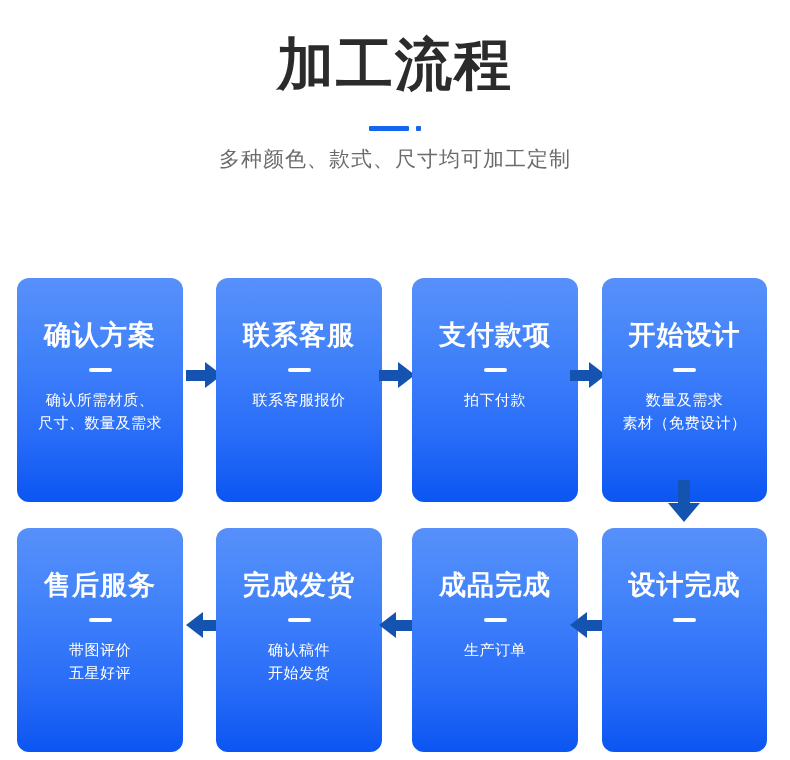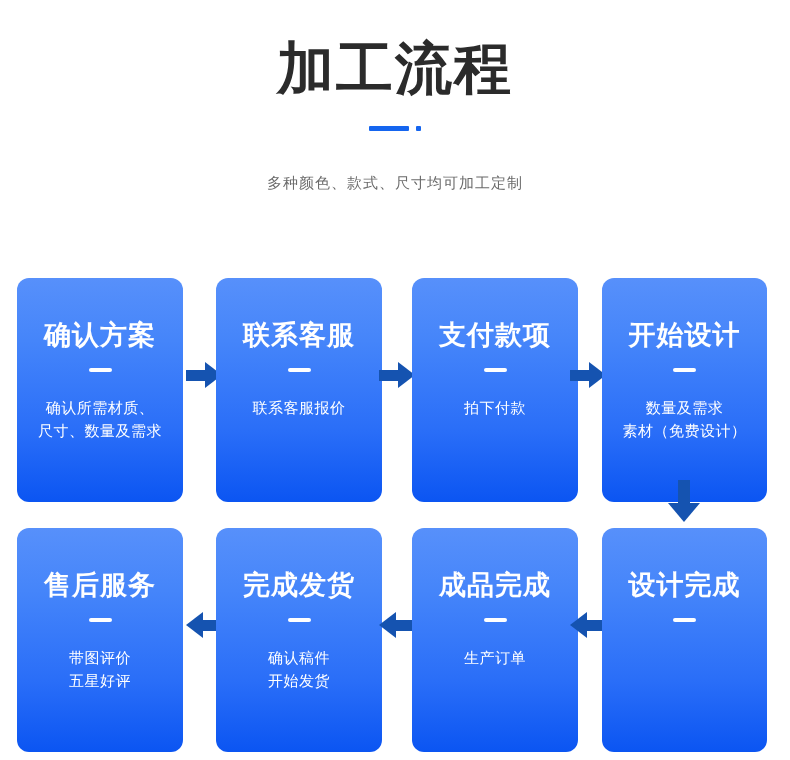--- a/index.html
+++ b/index.html
@@ -20,21 +20,21 @@
     width: 790px;
     padding-top: 34px;
     text-align: center;
   }
   .page-title {
     font-size: 57px;
     line-height: 70px;
     font-weight: bold;
     color: #2b2b2b;
     letter-spacing: 2px;
-    font-family: Liberation Serif, serif;
+    font-family: Liberation Mono, monospace;
   }
   .title-divider {
     margin-top: 20px;
     height: 8px;
     display: flex;
     align-items: center;
     justify-content: center;
   }
   .title-divider .bar {
     width: 40px;
@@ -45,22 +45,22 @@
   }
   .title-divider .dot {
     width: 5px;
     height: 5px;
     background: #1565ef;
     margin-left: 7px;
     border-radius: 1px;
     display: block;
   }
   .page-subtitle {
-    margin-top: 36px;
-    font-size: 15px;
+    margin-top: 12px;
+    font-size: 21px;
     line-height: 30px;
     color: #6b6b6b;
     letter-spacing: 1px;
   }
 
   
   .flow {
     position: absolute;
     left: 0;
     top: 278px;
@@ -96,21 +96,21 @@
     color: #ffffff;
   }
   .card-divider {
     width: 23px;
     height: 4px;
     background: #ffffff;
     border-radius: 2px;
     margin: 17px auto 0 auto;
   }
   .card-desc {
-    margin-top: 24px;
+    margin-top: 16px;
     font-size: 15px;
     line-height: 23px;
     color: #ffffff;
     letter-spacing: 0.5px;
     padding: 0 10px;
   }
 
   
   .col-1 { left: 17px; }
   .col-2 { left: 216px; }

